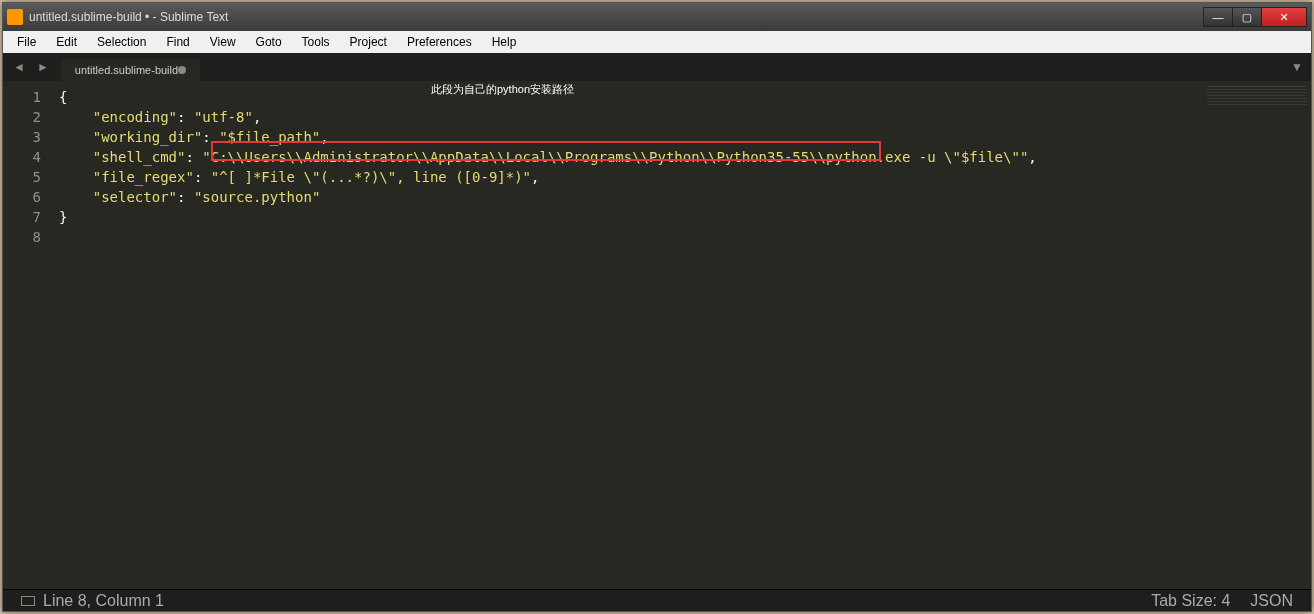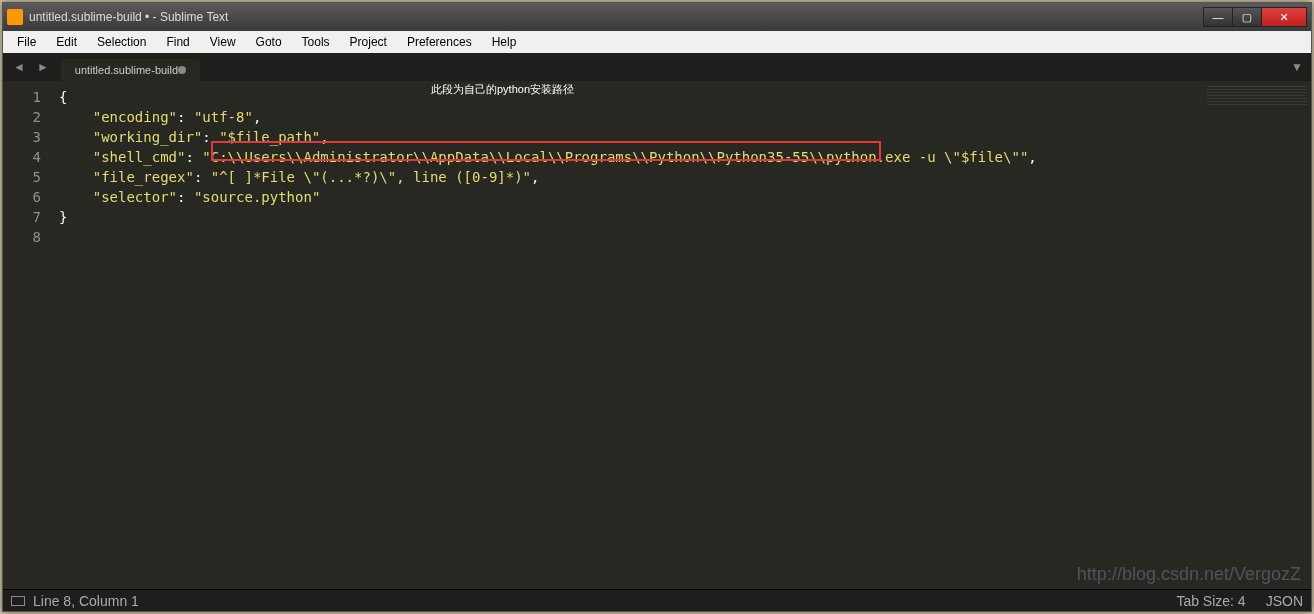--- a/index.html
+++ b/index.html
@@ -127,24 +127,24 @@
   position: absolute;
   top: 4px; right: 4px;
   width: 100px; height: 20px;
   background: repeating-linear-gradient(0deg,#555 0,#555 1px,transparent 1px,transparent 3px);
   opacity: 0.4;
 }
 .statusbar {
   height: 22px;
   background: #1e1f1c;
   color: #aaa;
-  font-size: 14px;
+  font-size: 16px;
   display: flex;
   align-items: center;
-  padding: 0 8px;
+  padding: 0 18px;
   border-top: 1px solid #000;
 }
 .status-left { flex: 1; display: flex; align-items: center; gap: 8px;}
 .status-icon { width: 14px; height: 10px; border: 1px solid #888; }
 .status-right { display: flex; gap: 20px; }
 .watermark {
   position: absolute;
   right: 10px; bottom: 26px;
   color: rgba(160,160,200,0.35);
   font-size: 18px;
@@ -220,14 +220,13 @@
     <div class="status-left">
       <span class="status-icon"></span>
       <span>Line 8, Column 1</span>
     </div>
     <div class="status-right">
       <span>Tab Size: 4</span>
       <span>JSON</span>
     </div>
   </div>
 
-  <div class="watermark">http://blog.csdn.net/VergozZ</div>
 </div>
 
 </body></html>

